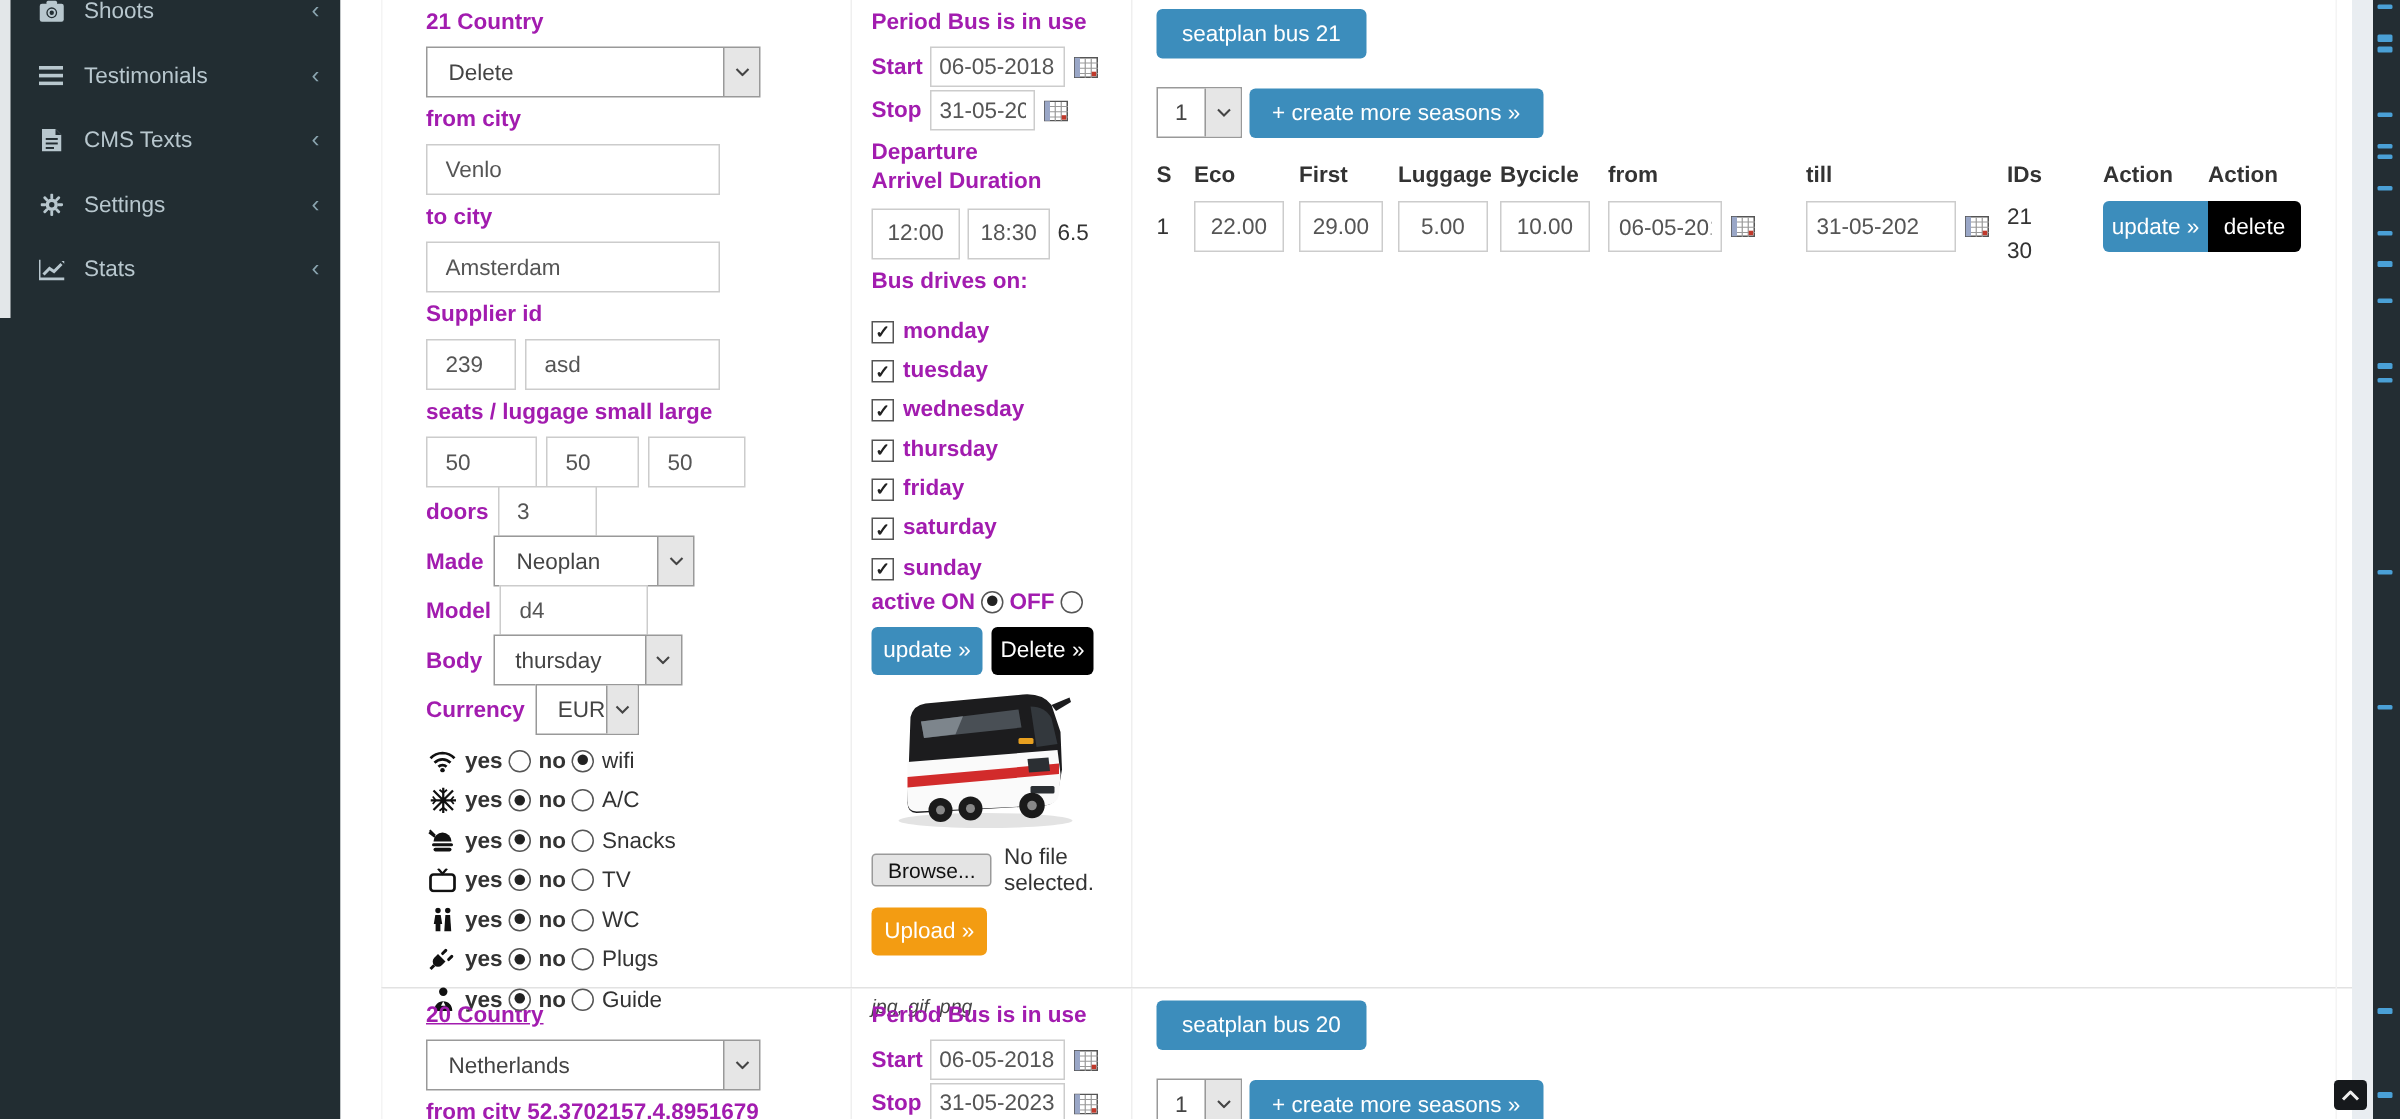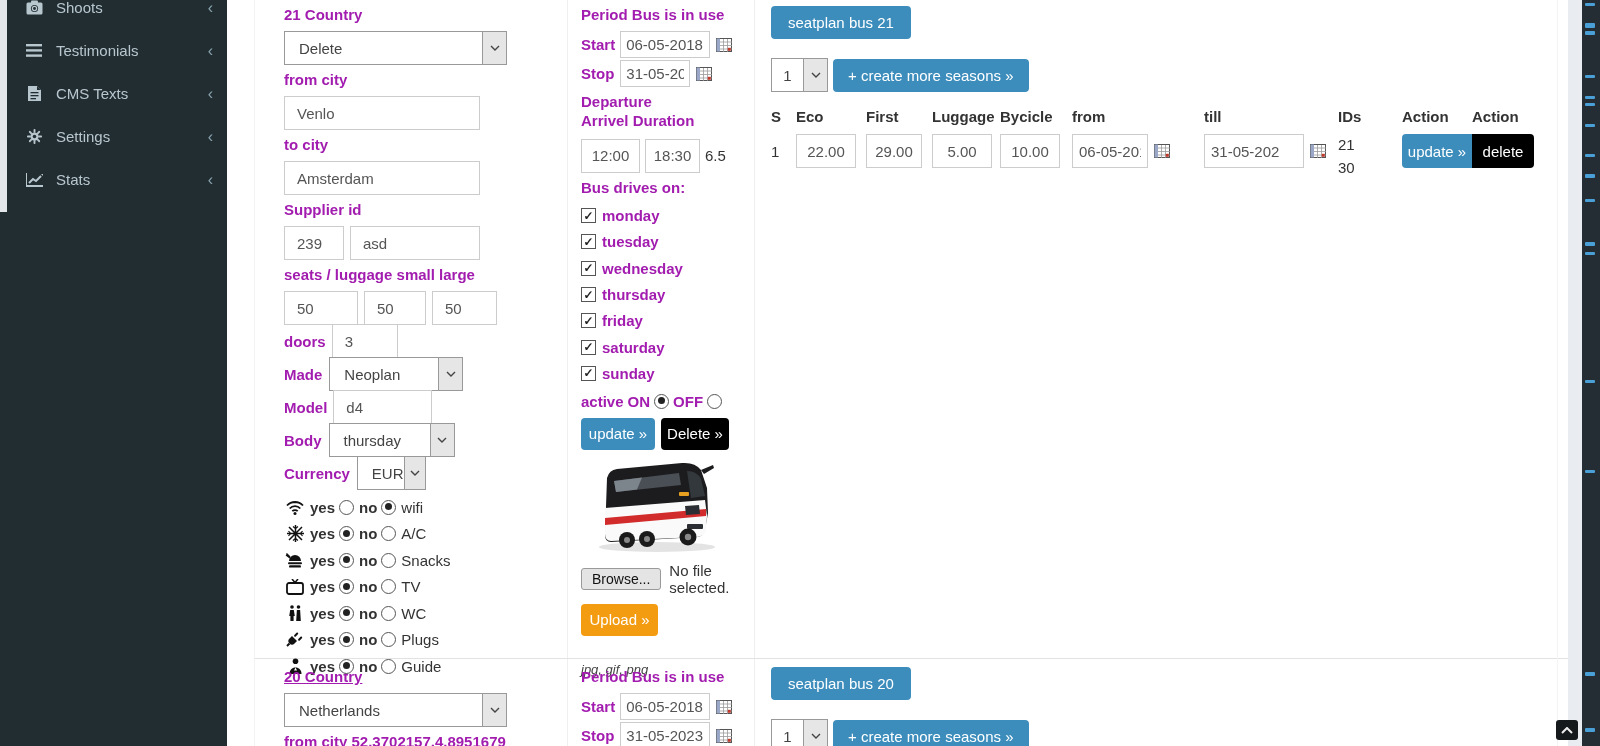--- a/index.html
+++ b/index.html
@@ -45,21 +45,21 @@
   .radio { width:15px; height:15px; border:1.5px solid #555; border-radius:50%; background:#fff; display:inline-block;
            cursor:pointer; flex-shrink:0; position:relative; }
   .radio.checked::after { content:""; position:absolute; left:2.5px; top:2.5px; width:7px; height:7px; border-radius:50%; background:#222; }
 
   .feat-row { display:flex; align-items:center; height:26.5px; }
   .feat-row .ficon { width:22px; display:flex; justify-content:center; margin-right:4px; flex-shrink:0; }
   .feat-row .yn { font-weight:700; margin-right:4px; }
   .feat-row .radio { margin-right:5px; }
   .feat-row .fname { font-weight:400; color:#333; }
 
-  .day-row { display:flex; align-items:center; height:26.3px; }
+  .day-row { display:flex; align-items:flex-end; height:26.3px; }
   .day-row .cb { margin-right:6px; }
 
   
   .btn { border:none; border-radius:4px; color:#fff; font-family:"Liberation Sans",sans-serif; font-size:15px; cursor:pointer; }
   .btn-blue { background:#3c8dbc; }
   .btn-red  { background:#000000; }
   .btn-orange { background:#f39c12; }
   .browse-btn { font-family:"Liberation Sans",sans-serif; font-size:14px; color:#111; background:#e4e4e4;
                 border:1px solid #9a9a9a; border-radius:3px; padding:2px 10px; cursor:pointer; }
 

